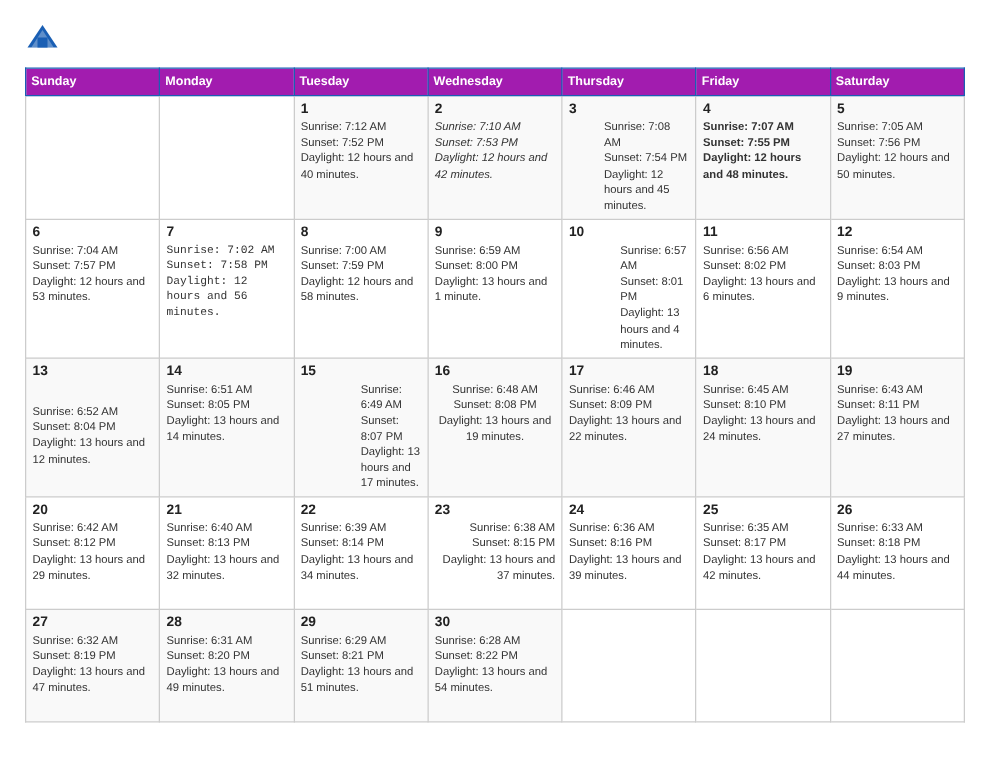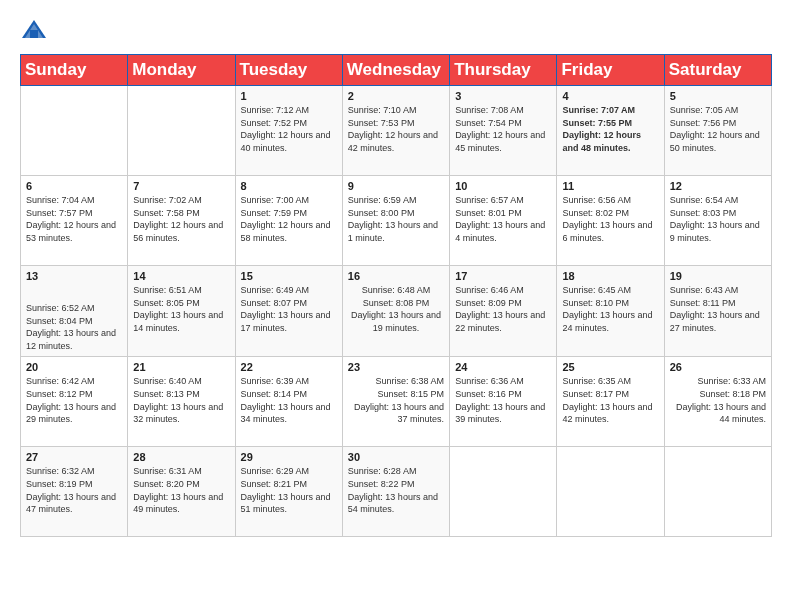--- a/index.html
+++ b/index.html
@@ -50,23 +50,23 @@
     .title-location {
       font-size: 14px;
       color: #444;
     }
     table {
       width: 100%;
       border-collapse: collapse;
       table-layout: fixed;
     }
     thead th {
-      background: #ef4444;
+      background: #a21caf;
       color: #fff;
-      font-size: 17px;
+      font-size: 10px;
       font-weight: bold;
       padding: 5px 4px;
       text-align: left;
       border: 1px solid #1a5fb4;
     }
     tbody td {
       border: 1px solid #ccc;
       vertical-align: top;
       padding: 4px 5px;
       font-size: 9.5px;
@@ -134,27 +134,27 @@
           <td class="empty-cell"></td>
           <td class="empty-cell"></td>
           <td>
             <span class="day-num">1</span>
             <div class="day-info" style="white-space: pre-line;">Sunrise: 7:12 AM
 Sunset: 7:52 PM
 Daylight: 12 hours and 40 minutes.</div>
           </td>
           <td>
             <span class="day-num">2</span>
-            <div class="day-info" style="white-space: pre-line;">Sunrise: 7:10 AM
+            <div class="day-info" style="white-space: pre-line; font-style: italic;">Sunrise: 7:10 AM
 Sunset: 7:53 PM
 Daylight: 12 hours and 42 minutes.</div>
           </td>
           <td>
             <span class="day-num">3</span>
-            <div class="day-info" style="white-space: pre-line;">Sunrise: 7:08 AM
+            <div class="day-info" style="white-space: pre-line; margin-left: 28px;">Sunrise: 7:08 AM
 Sunset: 7:54 PM
 Daylight: 12 hours and 45 minutes.</div>
           </td>
           <td>
             <span class="day-num">4</span>
             <div class="day-info" style="white-space: pre-line; font-weight: bold;">Sunrise: 7:07 AM
 Sunset: 7:55 PM
 Daylight: 12 hours and 48 minutes.</div>
           </td>
           <td>
@@ -166,39 +166,39 @@
         </tr>
         <tr>
           <td>
             <span class="day-num">6</span>
             <div class="day-info" style="white-space: pre-line;">Sunrise: 7:04 AM
 Sunset: 7:57 PM
 Daylight: 12 hours and 53 minutes.</div>
           </td>
           <td>
             <span class="day-num">7</span>
-            <div class="day-info" style="white-space: pre-line;">Sunrise: 7:02 AM
+            <div class="day-info" style="white-space: pre-line; font-family: Liberation Mono, monospace;">Sunrise: 7:02 AM
 Sunset: 7:58 PM
 Daylight: 12 hours and 56 minutes.</div>
           </td>
           <td>
             <span class="day-num">8</span>
             <div class="day-info" style="white-space: pre-line;">Sunrise: 7:00 AM
 Sunset: 7:59 PM
 Daylight: 12 hours and 58 minutes.</div>
           </td>
           <td>
             <span class="day-num">9</span>
             <div class="day-info" style="white-space: pre-line;">Sunrise: 6:59 AM
 Sunset: 8:00 PM
 Daylight: 13 hours and 1 minute.</div>
           </td>
           <td>
             <span class="day-num">10</span>
-            <div class="day-info" style="white-space: pre-line;">Sunrise: 6:57 AM
+            <div class="day-info" style="white-space: pre-line; margin-left: 41px;">Sunrise: 6:57 AM
 Sunset: 8:01 PM
 Daylight: 13 hours and 4 minutes.</div>
           </td>
           <td>
             <span class="day-num">11</span>
             <div class="day-info" style="white-space: pre-line;">Sunrise: 6:56 AM
 Sunset: 8:02 PM
 Daylight: 13 hours and 6 minutes.</div>
           </td>
           <td>
@@ -216,21 +216,21 @@
 Daylight: 13 hours and 12 minutes.</div>
           </td>
           <td>
             <span class="day-num">14</span>
             <div class="day-info" style="white-space: pre-line;">Sunrise: 6:51 AM
 Sunset: 8:05 PM
 Daylight: 13 hours and 14 minutes.</div>
           </td>
           <td>
             <span class="day-num">15</span>
-            <div class="day-info" style="white-space: pre-line;">Sunrise: 6:49 AM
+            <div class="day-info" style="white-space: pre-line; margin-left: 48px;">Sunrise: 6:49 AM
 Sunset: 8:07 PM
 Daylight: 13 hours and 17 minutes.</div>
           </td>
           <td>
             <span class="day-num">16</span>
             <div class="day-info" style="white-space: pre-line; text-align: center;">Sunrise: 6:48 AM
 Sunset: 8:08 PM
 Daylight: 13 hours and 19 minutes.</div>
           </td>
           <td>
@@ -284,21 +284,21 @@
 Daylight: 13 hours and 39 minutes.</div>
           </td>
           <td>
             <span class="day-num">25</span>
             <div class="day-info" style="white-space: pre-line;">Sunrise: 6:35 AM
 Sunset: 8:17 PM
 Daylight: 13 hours and 42 minutes.</div>
           </td>
           <td>
             <span class="day-num">26</span>
-            <div class="day-info" style="white-space: pre-line; text-align: right;">Sunrise: 6:33 AM
+            <div class="day-info" style="white-space: pre-line;">Sunrise: 6:33 AM
 Sunset: 8:18 PM
 Daylight: 13 hours and 44 minutes.</div>
           </td>
         </tr>
         <tr>
           <td>
             <span class="day-num">27</span>
             <div class="day-info" style="white-space: pre-line;">Sunrise: 6:32 AM
 Sunset: 8:19 PM
 Daylight: 13 hours and 47 minutes.</div>

